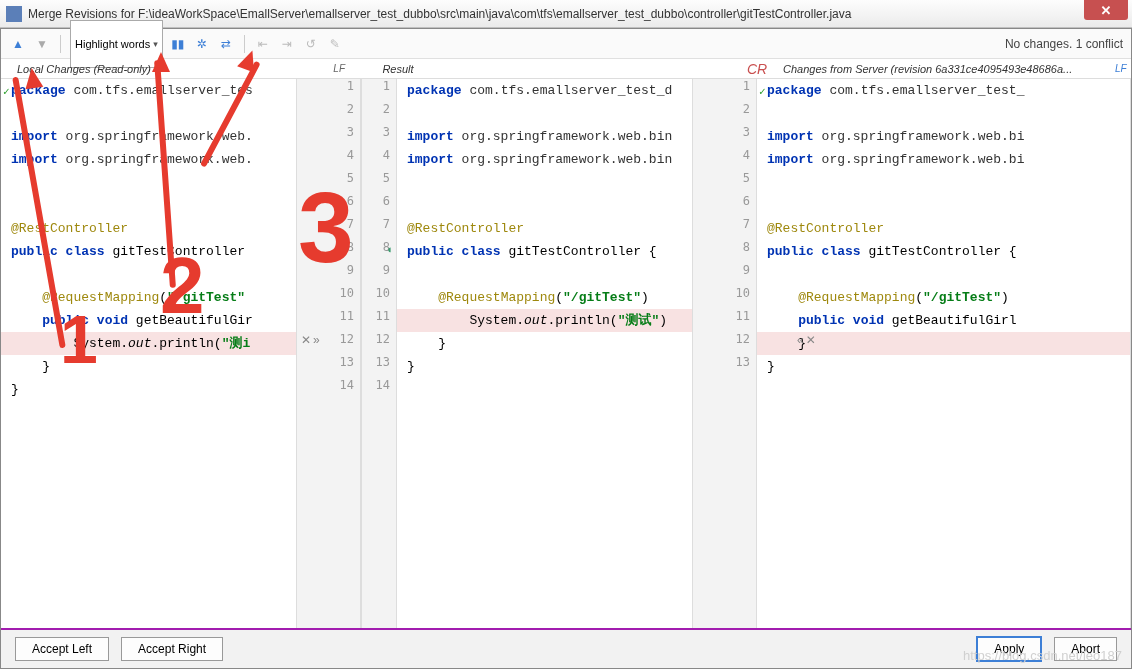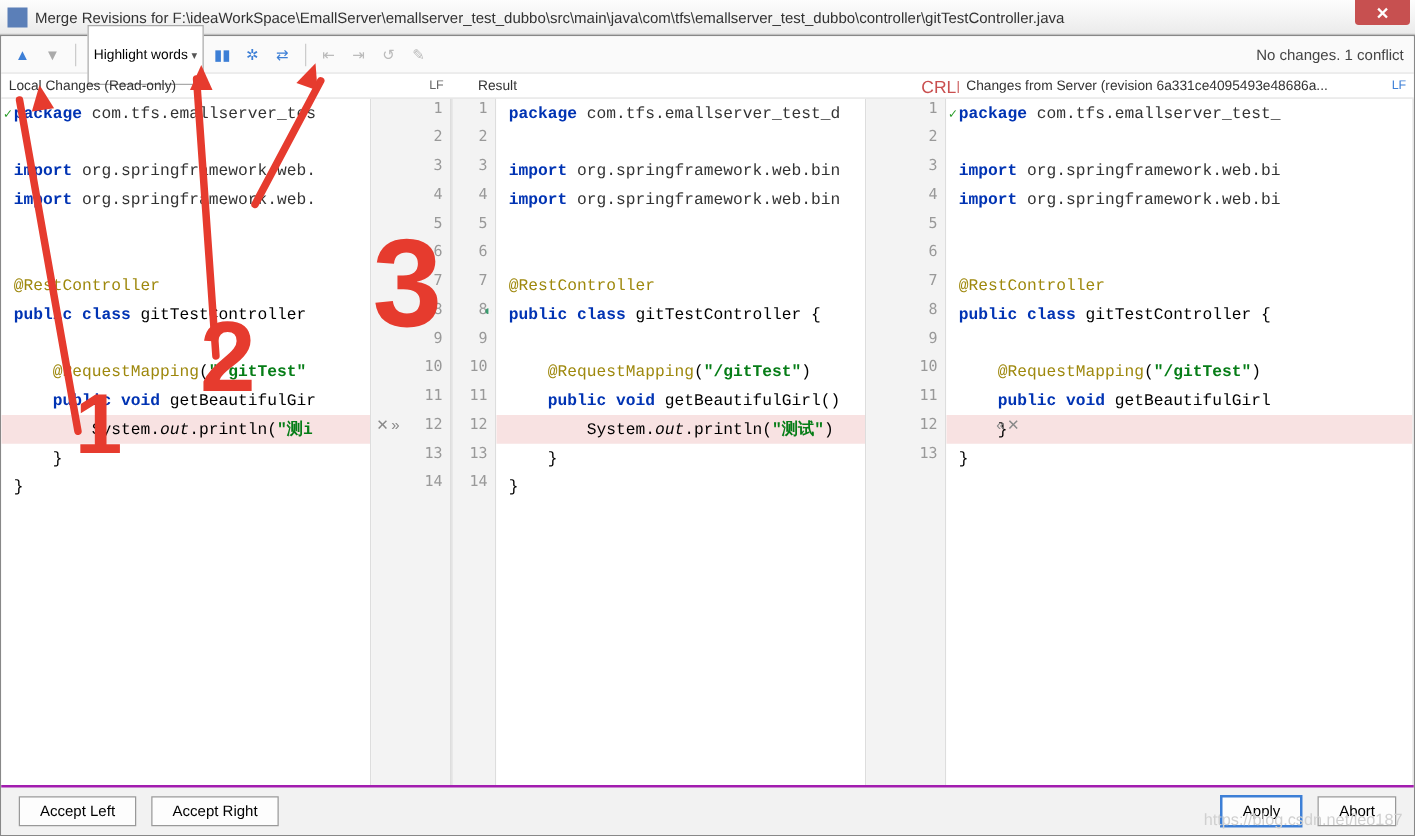--- a/index.html
+++ b/index.html
@@ -9,21 +9,21 @@
 .titlebar .title-text { flex: 1; color: #333; font-size: 12px; white-space: nowrap; overflow: hidden; }
 .titlebar .close-btn { width: 44px; height: 20px; background: #c75050; color: #fff; display: flex; align-items: center; justify-content: center; border-radius: 0 0 3px 3px; position: absolute; right: 4px; top: 0; font-size: 13px; font-weight: bold; }
 .main { position: absolute; top: 28px; left: 0; right: 0; bottom: 0; background: #fff; border: 1px solid #888; }
 .toolbar { height: 30px; display: flex; align-items: center; padding: 0 8px; gap: 6px; border-bottom: 1px solid #e0e0e0; background: #fafafa; }
 .tb-icon { width: 18px; height: 18px; display: flex; align-items: center; justify-content: center; cursor: pointer; color: #555; }
 .tb-sep { width: 1px; height: 18px; background: #ccc; margin: 0 3px; }
 .dropdown { border: 1px solid #aaa; background: #fff; padding: 17px 4px; font-size: 11px; display: flex; align-items: center; gap: 3px; cursor: pointer; }
 .dropdown::after { content: "▾"; font-size: 9px; color: #555; }
 .status-right { margin-left: auto; font-size: 12px; color: #444; }
 .pane-headers { display: flex; height: 20px; background: #fff; border-bottom: 1px solid #ddd; font-size: 11px; align-items: center; }
-.header-cell { padding: 0 6px; color: #333; white-space: nowrap; overflow: hidden; }
+.header-cell { padding: 0 16px; color: #333; white-space: nowrap; overflow: hidden; font-style: italic; }
 .lf { color: #666; font-size: 10px; }
 .crlf { color: #c94f4f; font-size: 14px; }
 .diff-body { position: absolute; top: 50px; left: 0; right: 0; bottom: 40px; display: flex; }
 .col { position: relative; overflow: hidden; border-right: 1px solid #ddd; background: #fff; }
 .col.gutter { background: #f3f3f3; }
 .col.code { font-family: "Consolas","Courier New",monospace; font-size: 13px; line-height: 23px; }
 .gline { height: 23px; text-align: right; padding-right: 6px; color: #999; font-family: Consolas,monospace; font-size: 12px; }
 .cline { height: 23px; white-space: pre; padding-left: 10px; position: relative; }
 .cline.hl-change { background: #f8e2e2; }
 .kw { color: #0033b3; font-weight: bold; }
@@ -139,21 +139,20 @@
         <div class="cline"><span class="kw">package </span><span class="pkg">com.tfs.emallserver_test_d</span></div>
         <div class="cline">&nbsp;</div>
         <div class="cline"><span class="kw">import </span><span class="pkg">org.springframework.web.bin</span></div>
         <div class="cline"><span class="kw">import </span><span class="pkg">org.springframework.web.bin</span></div>
         <div class="cline">&nbsp;</div>
         <div class="cline">&nbsp;</div>
         <div class="cline"><span class="ann">@RestController</span></div>
         <div class="cline"><span class="kw">public class </span>gitTestController {</div>
         <div class="cline">&nbsp;</div>
         <div class="cline">    <span class="ann">@RequestMapping</span>(<span class="str">"/gitTest"</span>)</div>
-        <div class="cline">    <span class="kw">public void </span>getBeautifulGirl()</div>
         <div class="cline hl-change">        System.<span class="ital">out</span>.println(<span class="str">"测试"</span>)</div>
         <div class="cline">    }</div>
         <div class="cline">}</div>
       </div>
 
     <div class="col gutter" style="width:64px" id="gut-right">
         <div class="gline">1</div>
         <div class="gline">2</div>
         <div class="gline">3</div>
         <div class="gline">4</div>

